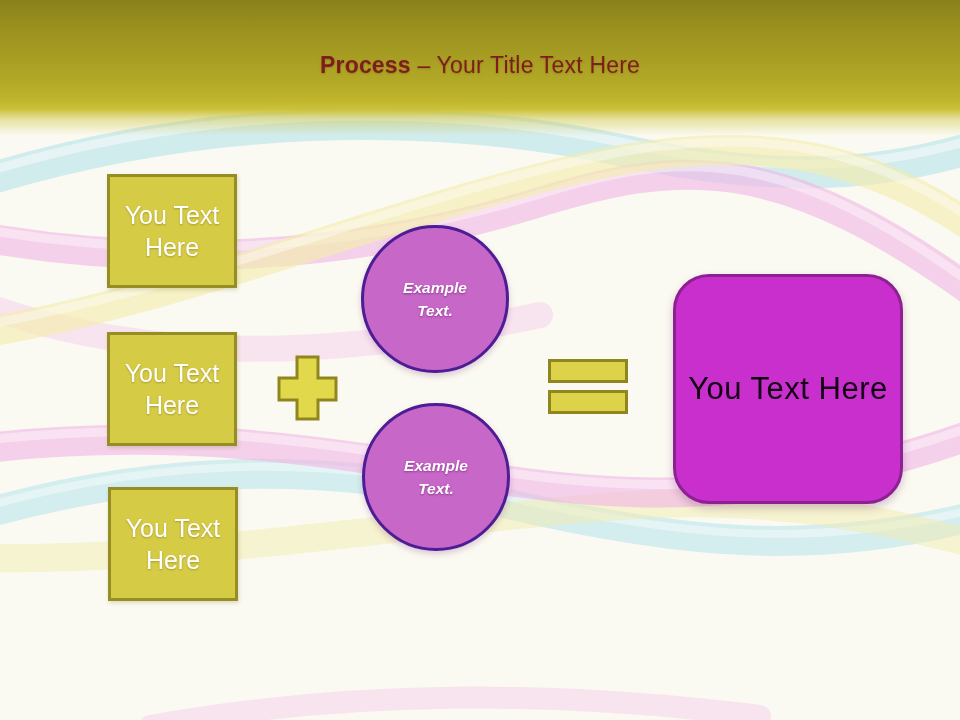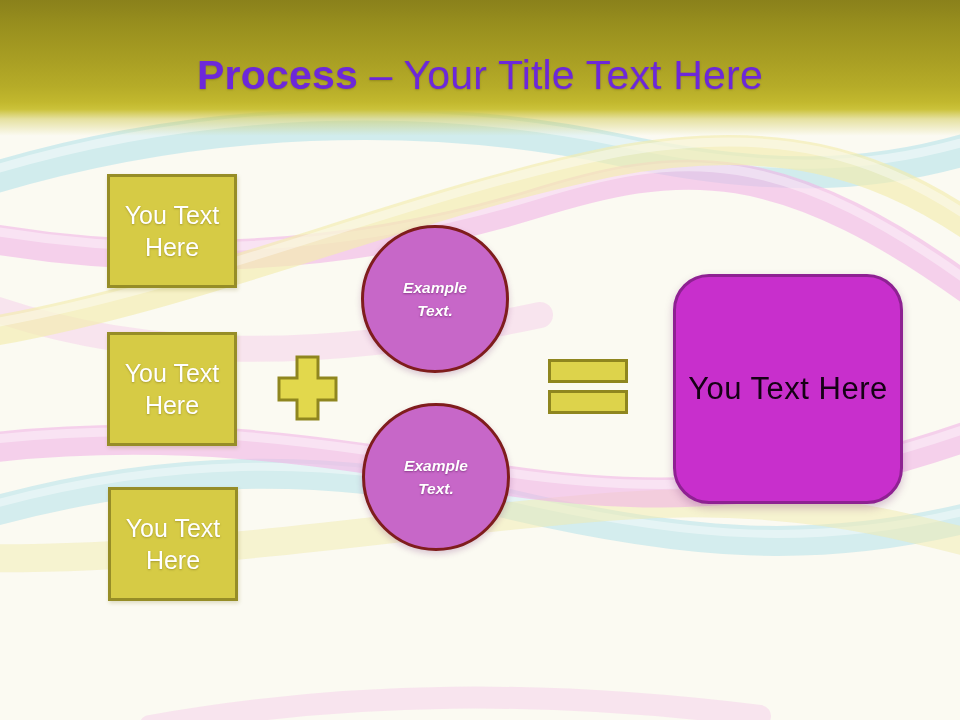--- a/index.html
+++ b/index.html
@@ -24,22 +24,22 @@
       #a89e23 42%,
       #b6ac28 62%,
       #c2b82e 73%,
       #cbc23a 78%,
       rgba(203,194,60,0.45) 85%,
       rgba(250,248,238,0) 97%);
   }
   .title{
     position:absolute;left:0;top:53px;width:960px;
     text-align:center;
-    font-size:41px;line-height:1.1;
-    color:#6d28d9;
+    font-size:23px;line-height:1.1;
+    color:#7f1d1d;
     text-shadow:0 1px 2px rgba(90,85,10,0.35);
     letter-spacing:0.2px;
   }
   .title .bold{font-weight:700;}
   
   .ybox{
     position:absolute;
     width:130px;height:114px;
     box-sizing:border-box;
     background:#d6cb45;
@@ -65,21 +65,21 @@
     background:#ddd34b;border:3px solid #8f861f;
   }
   .eq-bar.b1{top:0;}
   .eq-bar.b2{top:31px;}
   
   .circle{
     position:absolute;width:148px;height:148px;
     box-sizing:border-box;
     border-radius:50%;
     background:#c767c8;
-    border:3px solid #7f1d1d;
+    border:3px solid #4c1d95;
     display:flex;align-items:center;justify-content:center;
     text-align:center;
     color:#ffffff;font-weight:700;font-style:italic;
     font-size:15.5px;line-height:1.5;
     text-shadow:0 1px 2px rgba(90,20,90,0.55);
     box-shadow:0 3px 6px rgba(100,20,100,0.22);
   }
   .circle .ctxt{width:84px;}
   .circle1{left:361px;top:225px;}
   .circle2{left:362px;top:403px;}

